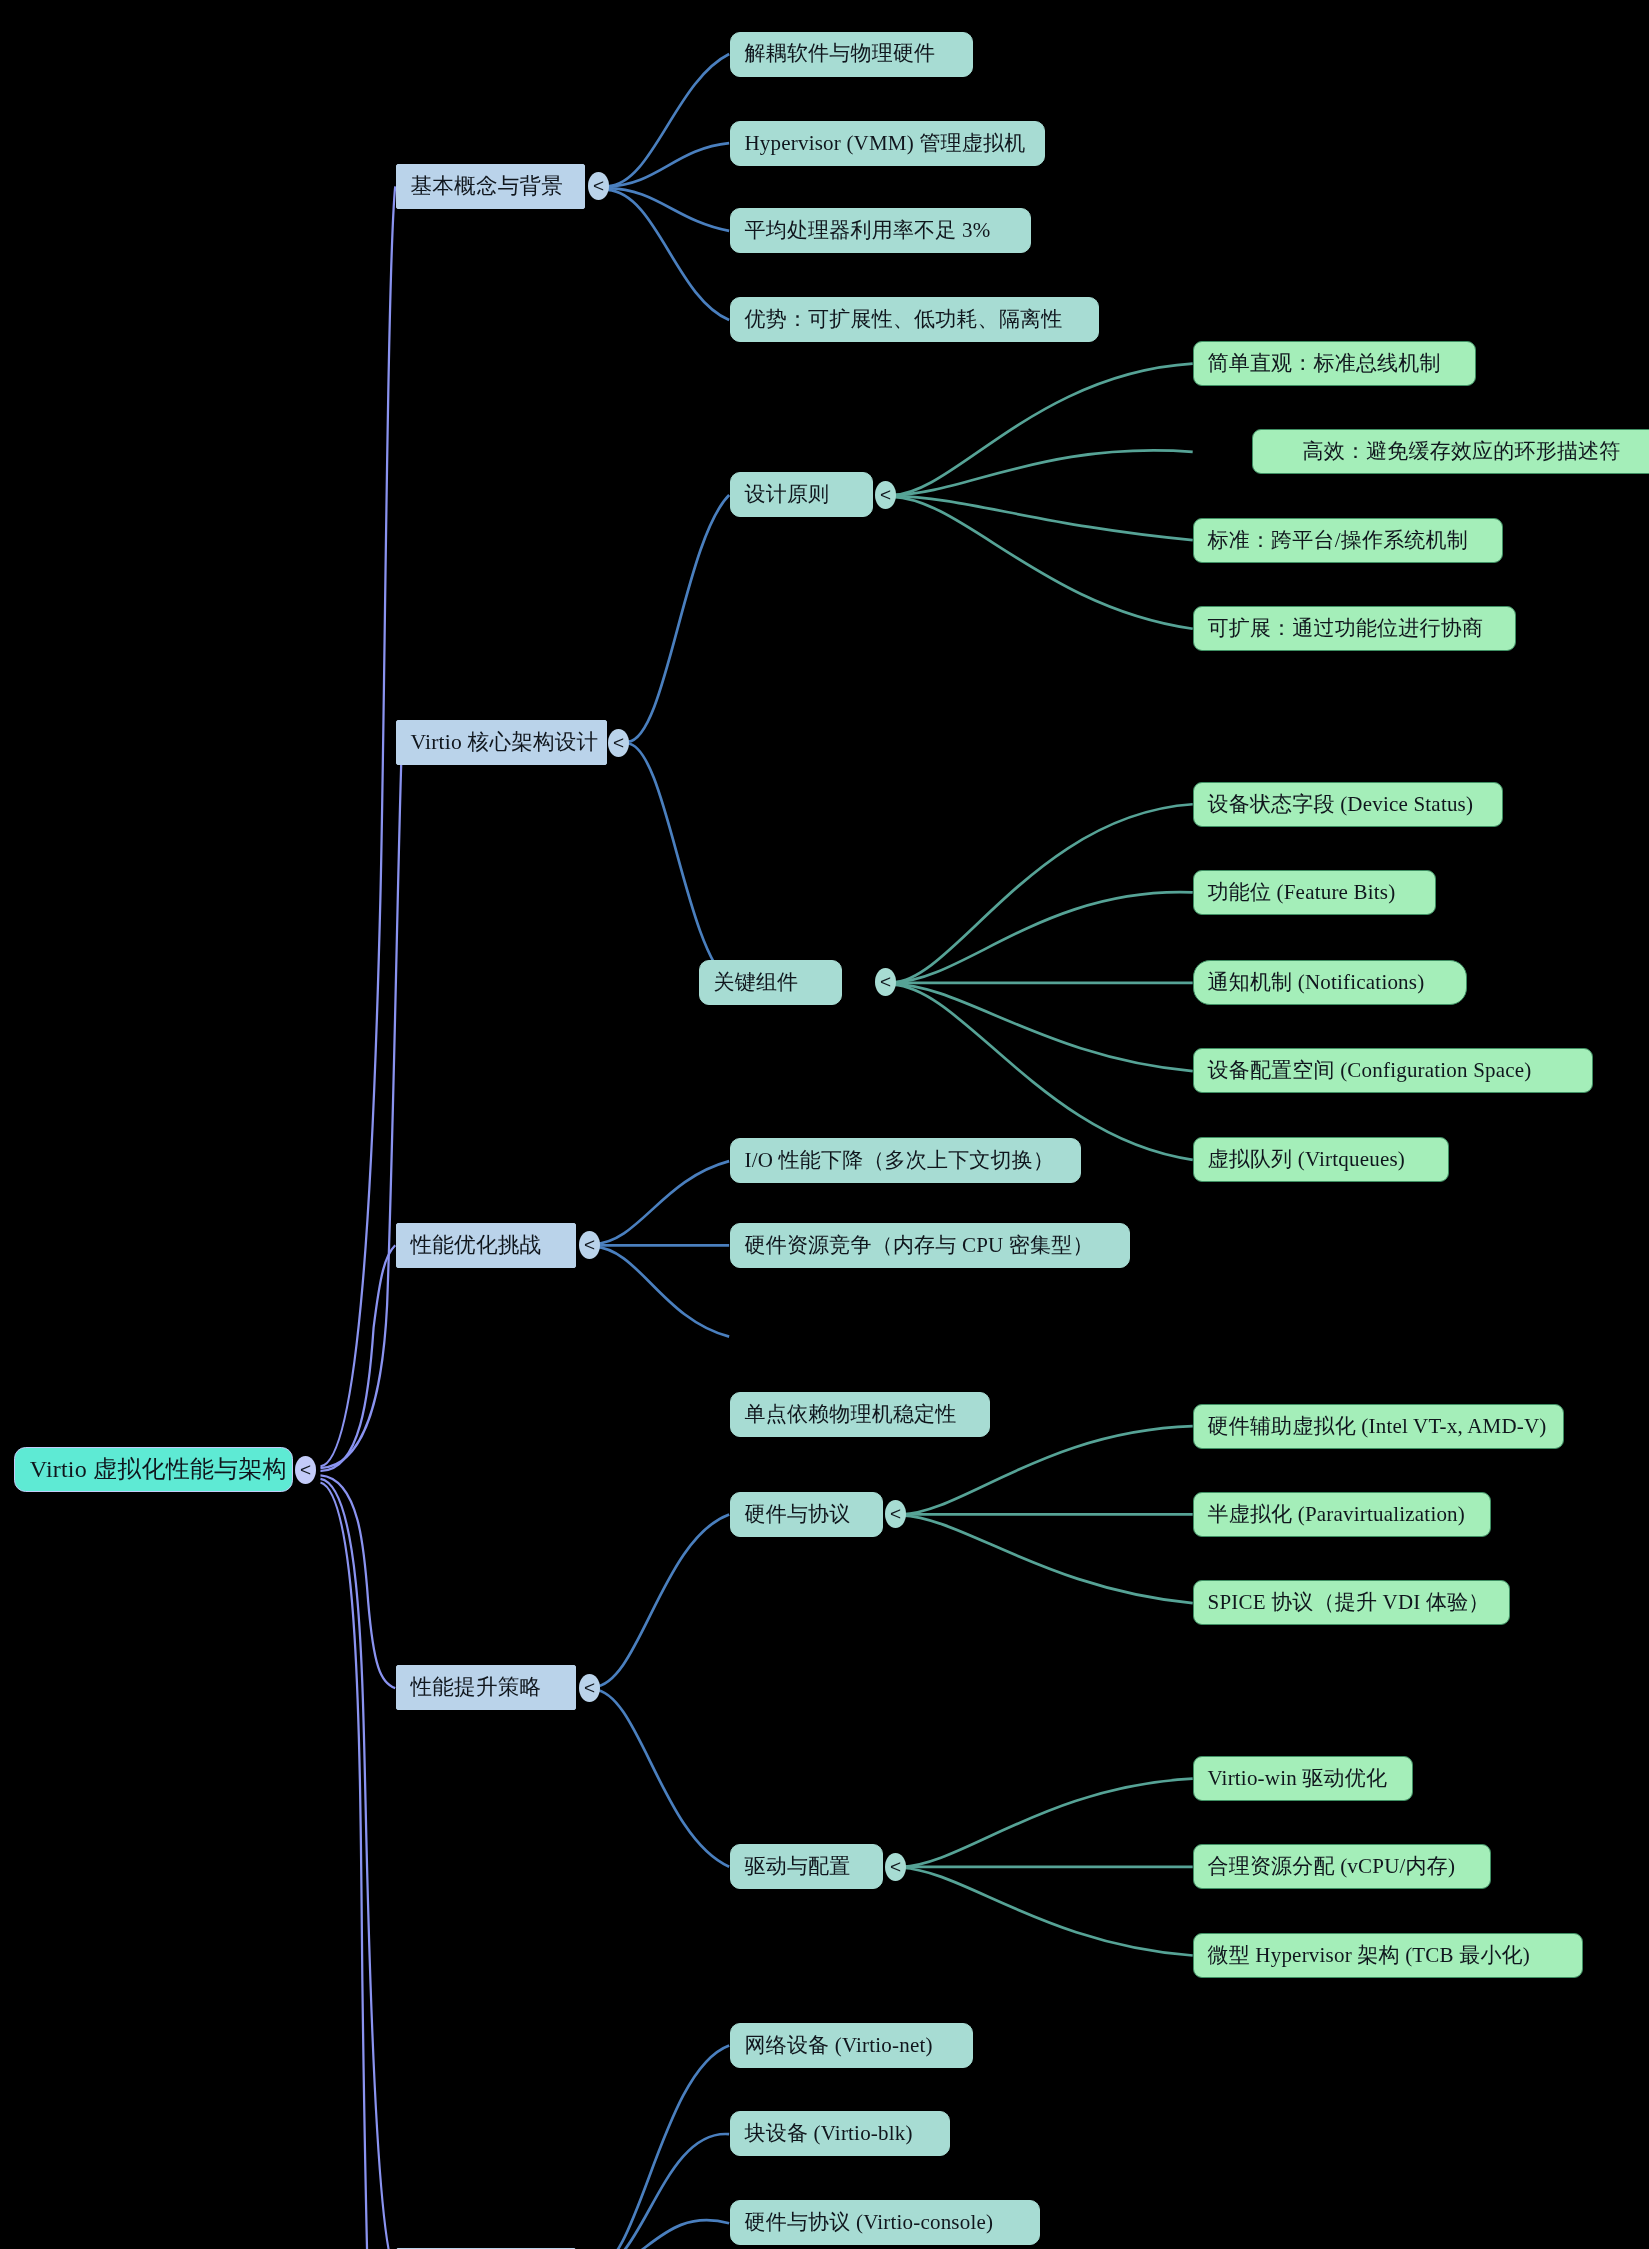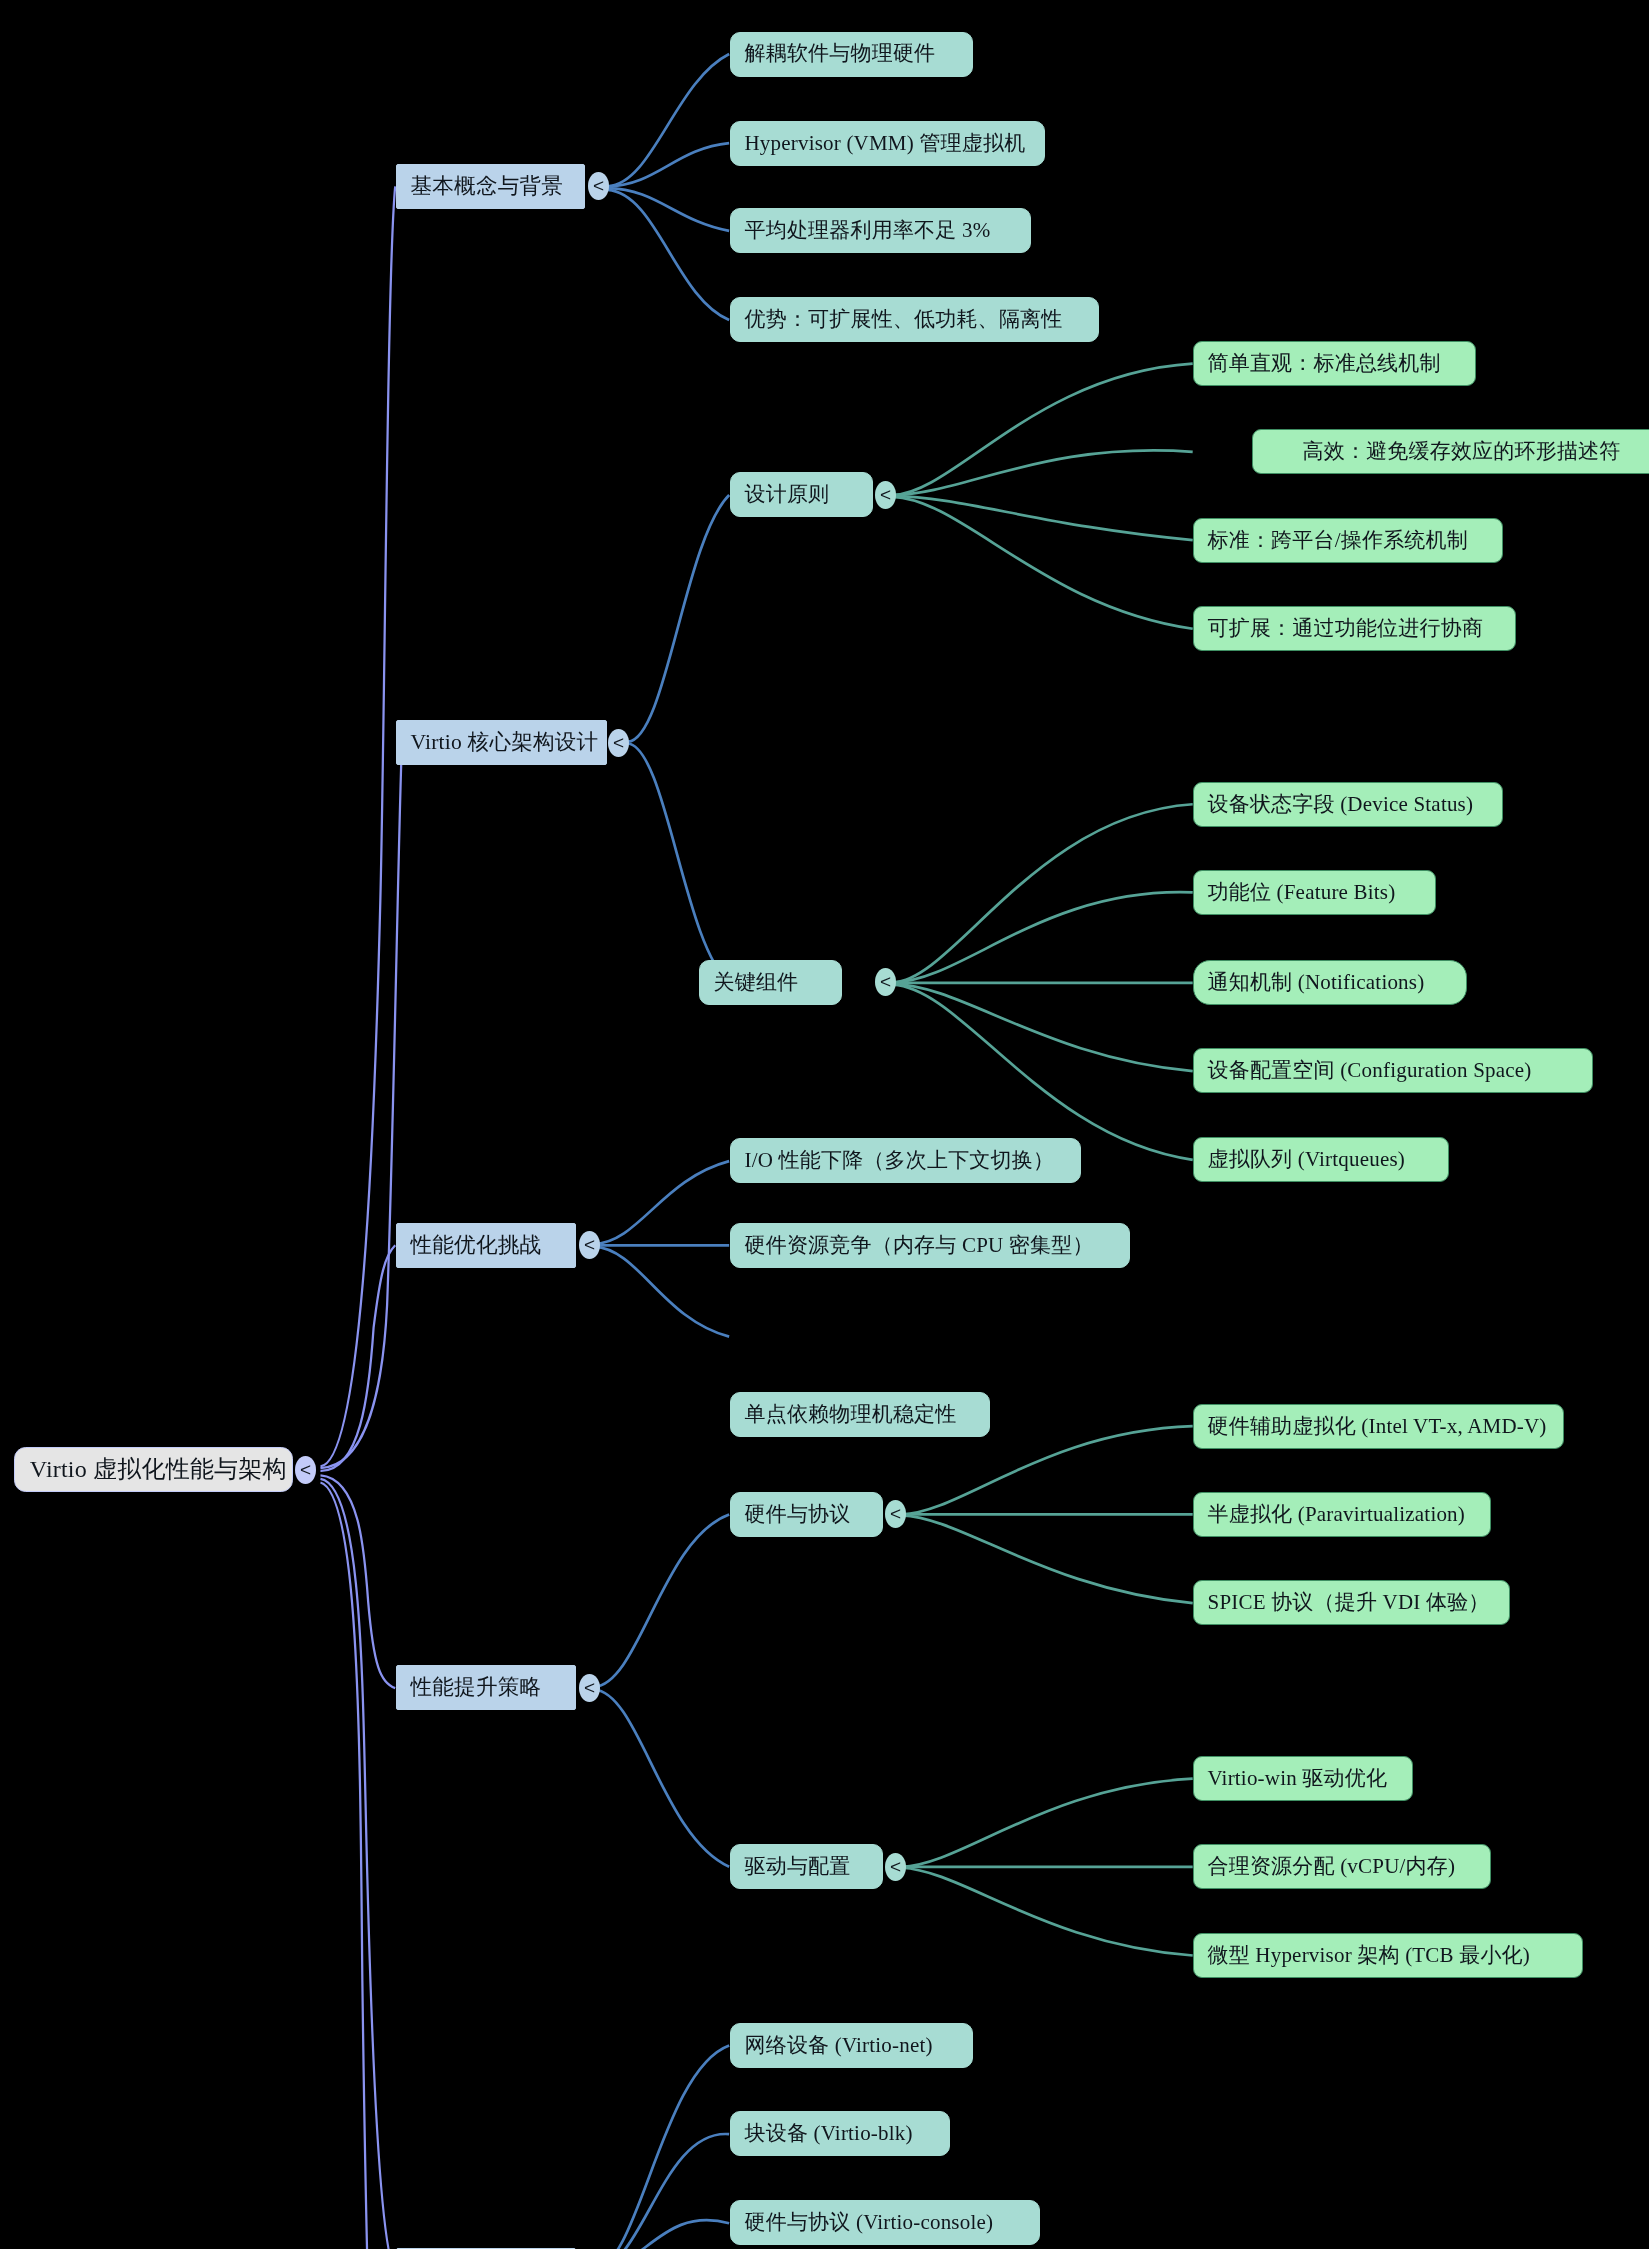--- a/index.html
+++ b/index.html
@@ -22,21 +22,21 @@
     border-radius:9px;
     color:#10161d;
     white-space:nowrap;
     line-height:1.1;
     letter-spacing:0.2px;
   }
   .node .lbl{display:block;width:100%;}
 
   
   .lvl0{
-    background:#e5e5e5;
+    background:#5eead4;
     border:0.4px solid #c3cbf9;
     font-size:24px;
     padding:0 15.3px;
     border-radius:11.7px;
     justify-content:center;
   }
   
   .lvl1{
     background:#bad3ea;
     border:0.4px solid #bad3ea;

